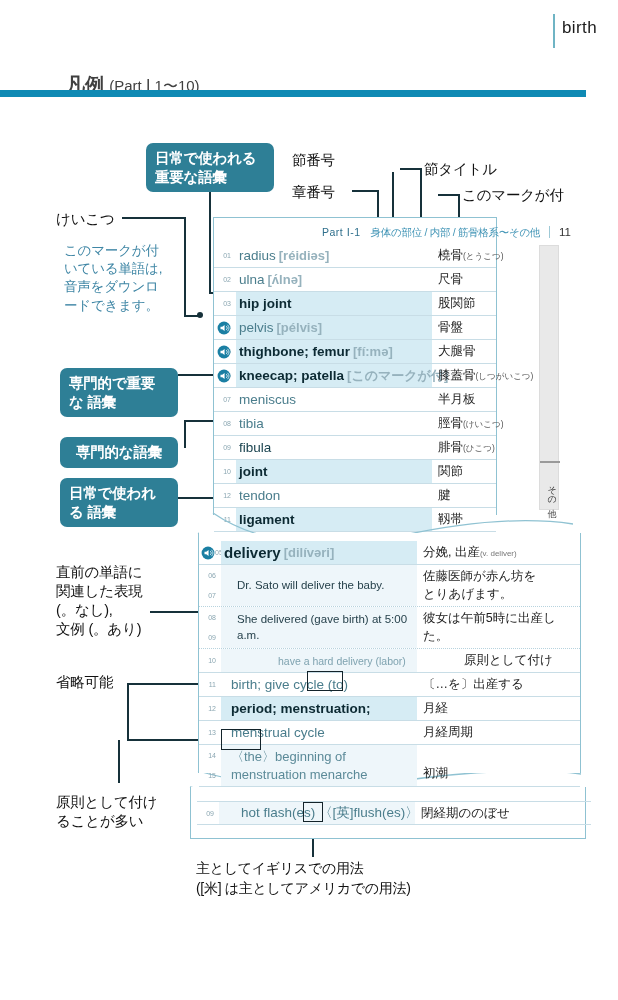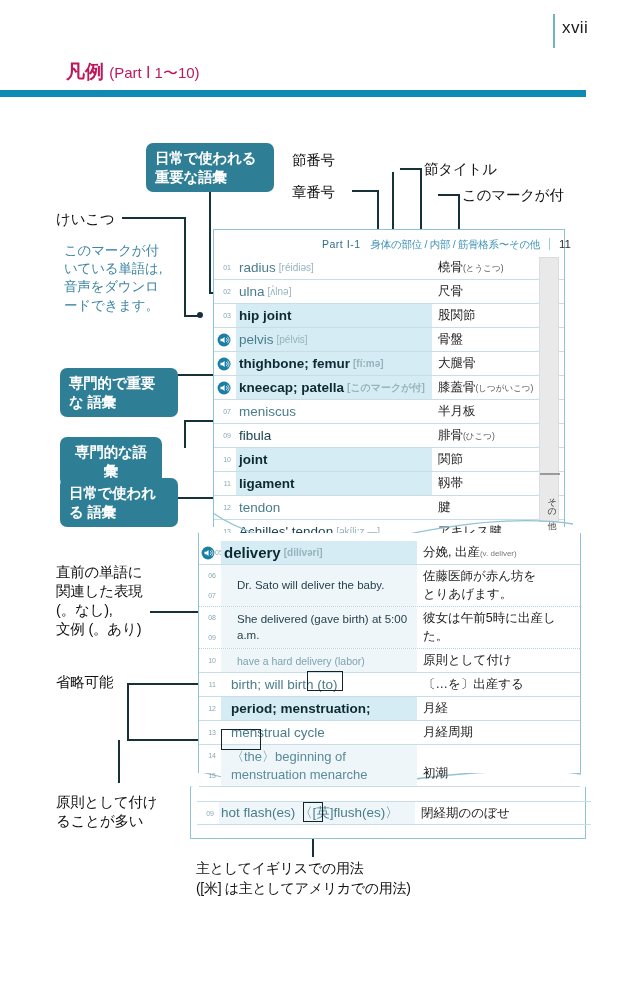--- a/index.html
+++ b/index.html
@@ -14,22 +14,22 @@
   
   .folio-rule {
     position: absolute; left: 553px; top: 14px;
     width: 2px; height: 34px; background: #6fb4c4;
   }
   .folio {
     position: absolute; left: 562px; top: 18px;
     font-size: 17px; color: #1b1b1b; letter-spacing: .4px;
   }
   .sect-title {
-    position: absolute; left: 66px; top: 59px;
-    font-size: 19px; color: #be185d; font-weight: bold;
+    position: absolute; left: 66px; top: 72px;
+    font-size: 19px; color: #404040; font-weight: bold;
     white-space: nowrap;
   }
   .sect-title .sub { font-size: 15px; font-weight: normal; }
   .rule-bar {
     position: absolute; left: 0px; top: 90px;
     width: 586px; height: 7px; background: #0f8ab4;
   }
 
   
   .callout {
@@ -63,21 +63,21 @@
     position: absolute; width: 6px; height: 6px;
     background: #16313a; border-radius: 50%;
   }
 
   
   .panel {
     position: absolute;
     border: 1.3px solid #8fc2d2;
     background: #ffffff;
   }
-  .panel-a { left: 213px; top: 229px; width: 352px; height: 298px; border-bottom: none; }
+  .panel-a { left: 213px; top: 217px; width: 284px; height: 298px; border-bottom: none; }
   .panel-b { left: 198px; top: 533px; width: 383px; height: 240px; border-bottom: none; border-top: none;}
   .panel-c { left: 190px; top: 787px; width: 396px; height: 52px; border-top: none; }
 
   
   .wave { position: absolute; left: 0; top: 0; }
 
   
   .runhead {
     position: absolute; display: flex; align-items: baseline;
     font-size: 10.5px; white-space: nowrap;
@@ -99,33 +99,33 @@
   .row .num {
     width: 22px; flex: none; text-align: right; padding-right: 5px;
     font-size: 7px; color: #8ba7b2;
   }
   .row .en {
     width: 196px; flex: none; height: 100%;
     display: flex; align-items: center;
     font-size: 13.5px; color: #4a7d8c;
     padding-left: 3px; white-space: nowrap;
   }
-  .row .ipa { font-size: 10px; color: #96b2bd; margin-left: 3px; }
+  .row .ipa { font-size: 13px; color: #96b2bd; margin-left: 3px; font-weight: bold; }
   .row .jp {
     font-size: 12.5px; color: #1d1d1d; padding-left: 6px; white-space: nowrap;
   }
   .row .jp .rb { font-size: 8.5px; color: #555; }
   .row .jp .pos { font-size: 8px; color: #777; }
 
   .row.shade .en { background: #d6ecf4; }
   .row.shade  { background: linear-gradient(to right, transparent 22px, #d6ecf4 22px, #d6ecf4 218px, transparent 218px); }
   .row.faint  { background: linear-gradient(to right, transparent 22px, #eef6fa 22px, #eef6fa 218px, transparent 218px); }
   .row.bold .en { color: #0c2a33; font-weight: bold; }
   .row.dark .en { color: #1b4450; }
-  .row.tiny .en { font-size: 11px; color: #7fa3b0; }
+  .row.tiny .en { font-size: 11px; color: #7fa3b0; margin-left: 41px; }
 
   
   .row2 { height: 42px; align-items: stretch; }
   .row2 .numcol {
     width: 22px; flex: none; display: flex; flex-direction: column;
     justify-content: space-around; align-items: flex-end; padding-right: 5px;
   }
   .row2 .numcol span { font-size: 7px; color: #8ba7b2; }
   .row2 .en {
     width: 196px; flex:none; background: #eef6fa; font-size: 11.5px;
@@ -166,33 +166,33 @@
     position: absolute; color: #111; font-size: 14px; line-height: 1.45;
     white-space: pre-line; letter-spacing: -0.3px;
   }
 </style>
 </head>
 <body>
 
 <div id="page">
 
   <div class="folio-rule"></div>
-  <div class="folio">xvii</div>
+  <div class="folio">birth</div>
 
   <div class="sect-title">
     <span>凡例</span>
     <span class="sub">(Part Ⅰ 1〜10)</span>
   </div>
   <div class="rule-bar"></div>
 
   <div class="callout" style="left:146px; top:143px; width:128px;">日常で使われる
 重要な語彙</div>
   <div class="callout" style="left:60px; top:358px; width:118px;margin-top:10px;">専門的で重要な
 語彙</div>
-  <div class="callout" style="left:60px; top:437px; width:102px; text-align:center;">専門的な語彙</div>
+  <div class="callout" style="left:60px; top:437px; width:118px; text-align:center;">専門的な語彙</div>
   <div class="callout" style="left:60px; top:478px; width:118px;">日常で使われる
 語彙</div>
 
   <div class="anno" style="left:292px; top:151px;">節番号</div>
   <div class="anno" style="left:292px; top:183px;">章番号</div>
   <div class="anno" style="left:424px; top:160px;">節タイトル</div>
   <div class="anno" style="left:462px; top:186px;">このマークが付</div>
 
   <div class="anno" style="left:56px; top:210px;">けいこつ</div>
   <div class="anno blue" style="left:64px; top:242px;">このマークが付
@@ -317,39 +317,44 @@
               <path d="M6 10h3l4-3v10l-4-3H6z" fill="#fff"></path>
               <path d="M16 8.5a5 5 0 010 7M18 6.5a8 8 0 010 11" stroke="#fff" stroke-width="1.3" fill="none"></path>
             </svg>
           </span>
         </div>
         <div class="row">
           <div class="num">07</div>
           <div class="en">meniscus</div>
           <div class="jp">半月板</div>
         </div>
+        <div class="row">
+          <div class="num">08</div>
+          <div class="en">tibia</div>
+          <div class="jp">脛骨<span class="rb">(けいこつ)</span></div>
+        </div>
         <div class="row dark">
           <div class="num">09</div>
           <div class="en">fibula</div>
           <div class="jp">腓骨<span class="rb">(ひこつ)</span></div>
         </div>
         <div class="row shade bold">
           <div class="num">10</div>
           <div class="en">joint</div>
           <div class="jp">関節</div>
         </div>
+        <div class="row">
+          <div class="num">12</div>
+          <div class="en">tendon</div>
+          <div class="jp">腱</div>
+        </div>
         <div class="row shade bold">
           <div class="num">11</div>
           <div class="en">ligament</div>
           <div class="jp">靱帯</div>
-        </div>
-        <div class="row">
-          <div class="num">12</div>
-          <div class="en">tendon</div>
-          <div class="jp">腱</div>
         </div>
         <div class="row dark">
           <div class="num">13</div>
           <div class="en">Achilles' tendon<span class="ipa">[əkíli:z —]</span></div>
           <div class="jp">アキレス腱</div>
         </div>
       </div>
 
     <div class="sidetab" style="left:325px; top:27px; width:20px; height:265px;">
       <div class="tabtop-rule" style="left:0; top:215px; width:20px;"></div>
@@ -395,21 +400,21 @@
           <div class="en">She delivered (gave birth) at 5:00 a.m.</div>
           <div class="jp">彼女は午前5時に出産した。</div>
         </div>
         <div class="row tiny faint">
           <div class="num">10</div>
           <div class="en" style="font-size: 10.5px; padding-left: 16px;">have a hard delivery (labor)</div>
           <div class="jp">原則として付け</div>
         </div>
         <div class="row">
           <div class="num">11</div>
-          <div class="en" style="padding-left: 10px;">birth; will birth (to)</div>
+          <div class="en" style="padding-left: 10px;">birth; give cycle (to)</div>
           <div class="jp">〔…を〕出産する</div>
         </div>
         <div class="row shade bold">
           <div class="num">12</div>
           <div class="en" style="padding-left: 10px;">period; menstruation;</div>
           <div class="jp">月経</div>
         </div>
         <div class="row">
           <div class="num">13</div>
           <div class="en" style="padding-left: 10px;">menstrual cycle</div>
@@ -424,21 +429,21 @@
 menstruation menarche</div>
           <div class="jp" style="align-self: flex-end; padding-bottom: 4px;">初潮</div>
         </div>
       </div>
   </div>
 
   <div class="panel panel-c">
     <div class="dtable" id="tableC" style="left:6px; top:14px;">
         <div class="row faint" style="border-top: 1px solid rgb(200, 221, 230);">
           <div class="num">09</div>
-          <div class="en" style="width: 196px; padding-left: 2px;">hot flash(es) 〈[英]flush(es)〉</div>
+          <div class="en" style="width: 196px; padding-left: 22px;">hot flash(es) 〈[英]flush(es)〉</div>
           <div class="jp">閉経期ののぼせ</div>
         </div>
       </div>
   </div>
 
   <div class="hibox" style="left:307px; top:671px; width:36px; height:20px;"></div>
   <div class="hibox" style="left:221px; top:729px; width:40px; height:21px;"></div>
   <div class="hibox" style="left:303px; top:802px; width:20px; height:20px;"></div>
 
 </div>

